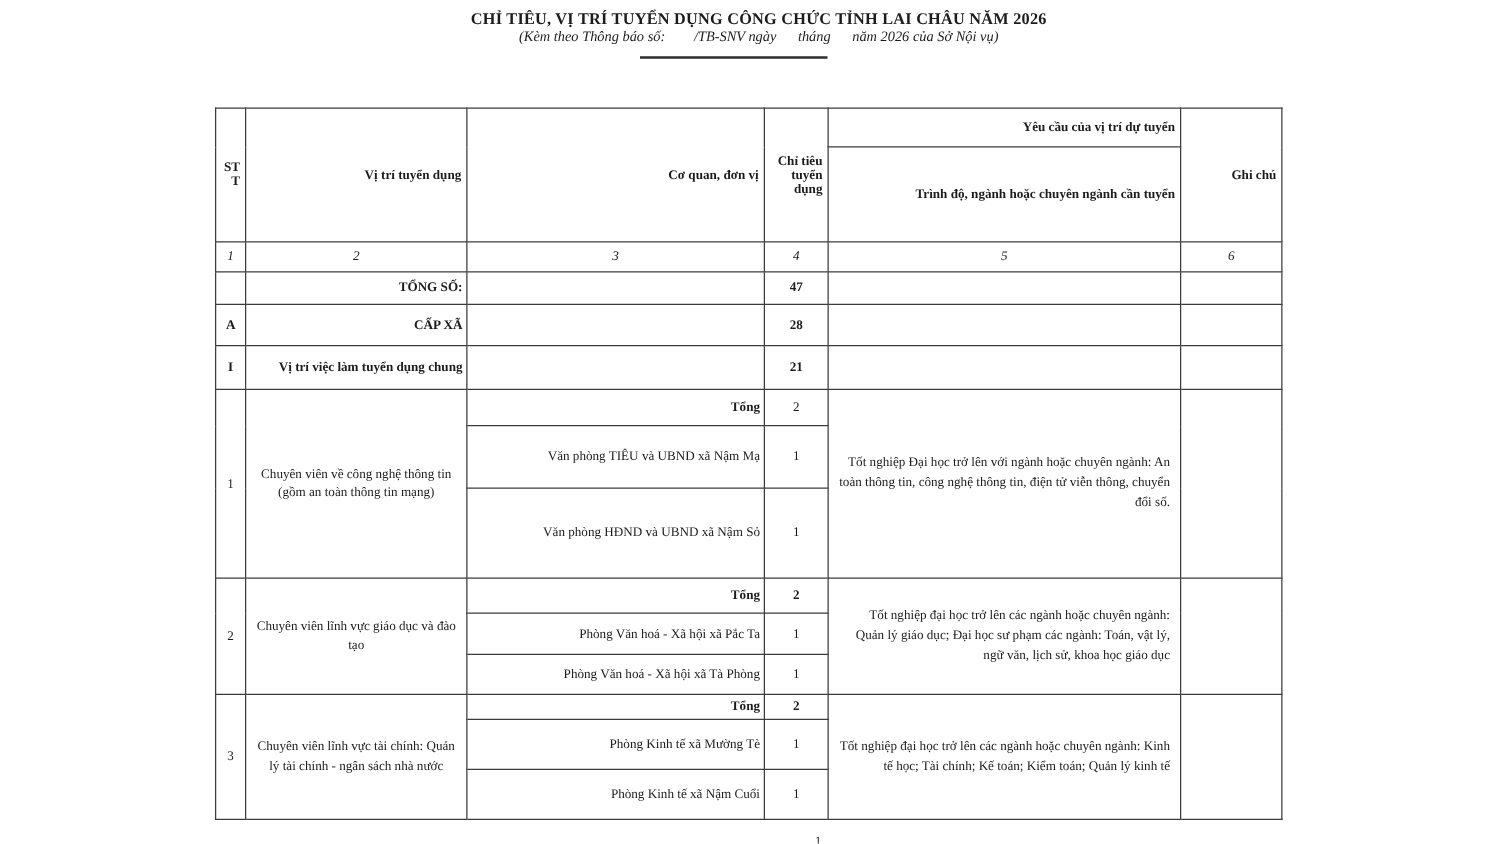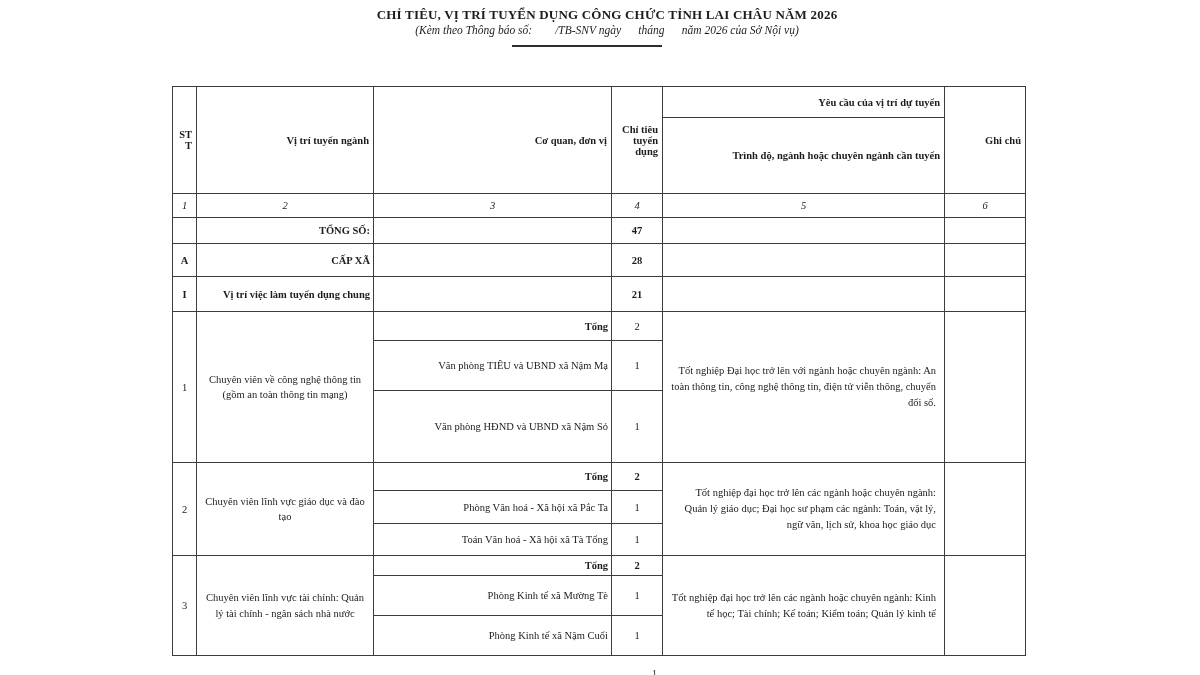--- a/index.html
+++ b/index.html
@@ -68,21 +68,21 @@
         <col style="width:177px">
         <col style="width:238px">
       <col style="width:51px">
         <col style="width:282px">
         <col style="width:81px">
     </colgroup>
     <tbody>
 
       <tr class="rh-h1">
         <th rowspan="2">STT</th>
-        <th rowspan="2">Vị trí tuyển ngành</th>
+        <th rowspan="2">Vị trí tuyển dụng</th>
         <th rowspan="2">Cơ quan, đơn vị</th>
         <th rowspan="2">Chỉ tiêu tuyển dụng</th>
         <th>Yêu cầu của vị trí dự tuyển</th>
         <th rowspan="2">Ghi chú</th>
       </tr>
 
       <tr class="rh-h2">
         <th>Trình độ, ngành hoặc chuyên ngành cần tuyển</th>
       </tr>
 
@@ -145,21 +145,21 @@
         <td class="l b agency">Tổng</td>
         <td class="c b">2</td>
         <td class="req" rowspan="3">Tốt nghiệp đại học trở lên các ngành hoặc chuyên ngành: Quản lý giáo dục; Đại học sư phạm các ngành: Toán, vật lý, ngữ văn, lịch sử, khoa học giáo dục</td>
         <td rowspan="3"></td>
       </tr>
       <tr class="rh-g2b">
         <td class="l agency">Phòng Văn hoá - Xã hội xã Pắc Ta</td>
         <td class="c">1</td>
       </tr>
       <tr class="rh-g2c">
-        <td class="l agency">Toán Văn hoá - Xã hội xã Tà Tổng</td>
+        <td class="l agency">Phòng Văn hoá - Xã hội xã Tà Phòng</td>
         <td class="c">1</td>
       </tr>
 
       <tr class="rh-g3a">
         <td class="c" rowspan="3">3</td>
         <td class="pos" rowspan="3">Chuyên viên lĩnh vực tài chính: Quản lý tài chính - ngân sách nhà nước</td>
         <td class="l b agency">Tổng</td>
         <td class="c b">2</td>
         <td class="req" rowspan="3">Tốt nghiệp đại học trở lên các ngành hoặc chuyên ngành: Kinh tế học; Tài chính; Kế toán; Kiểm toán; Quản lý kinh tế</td>
         <td rowspan="3"></td>

